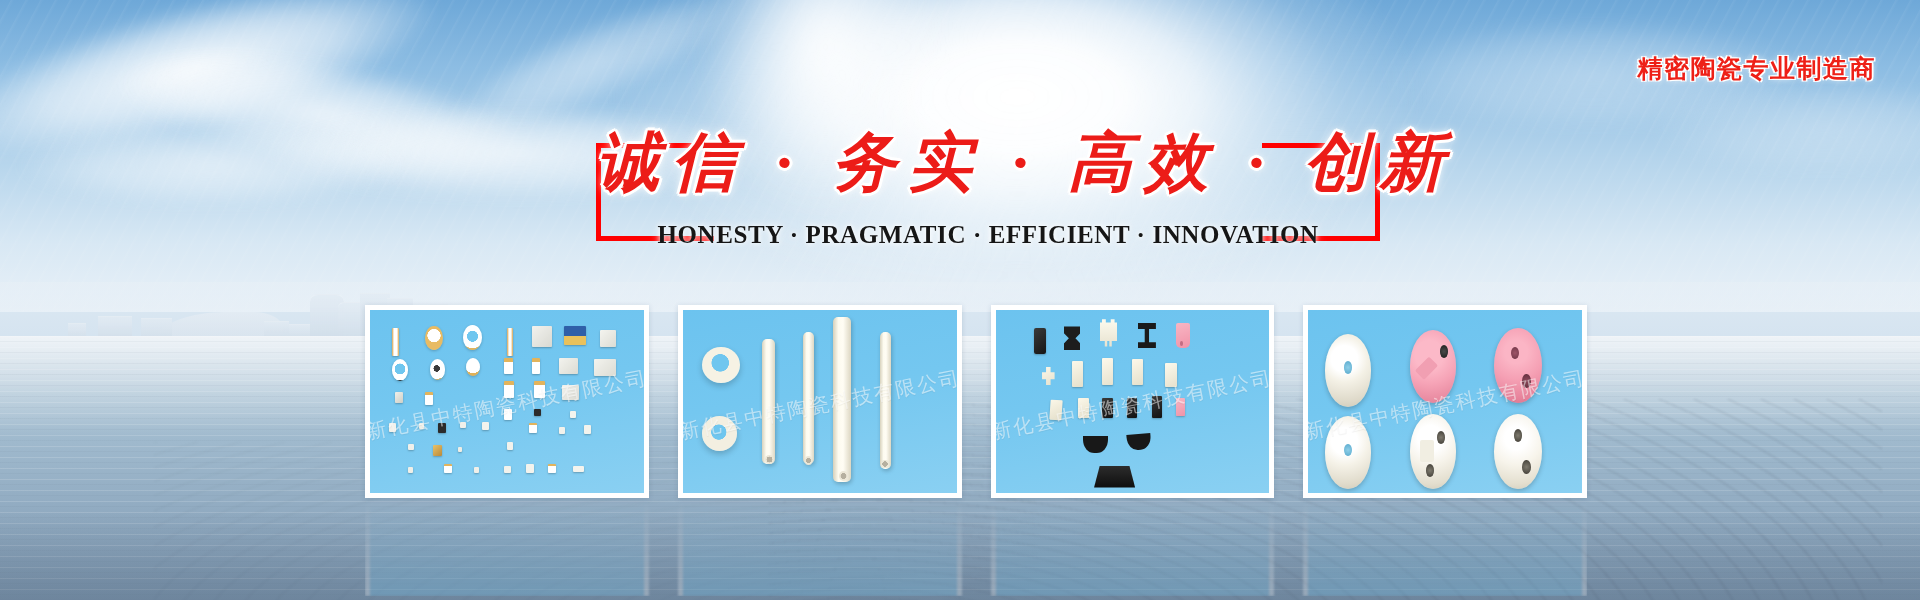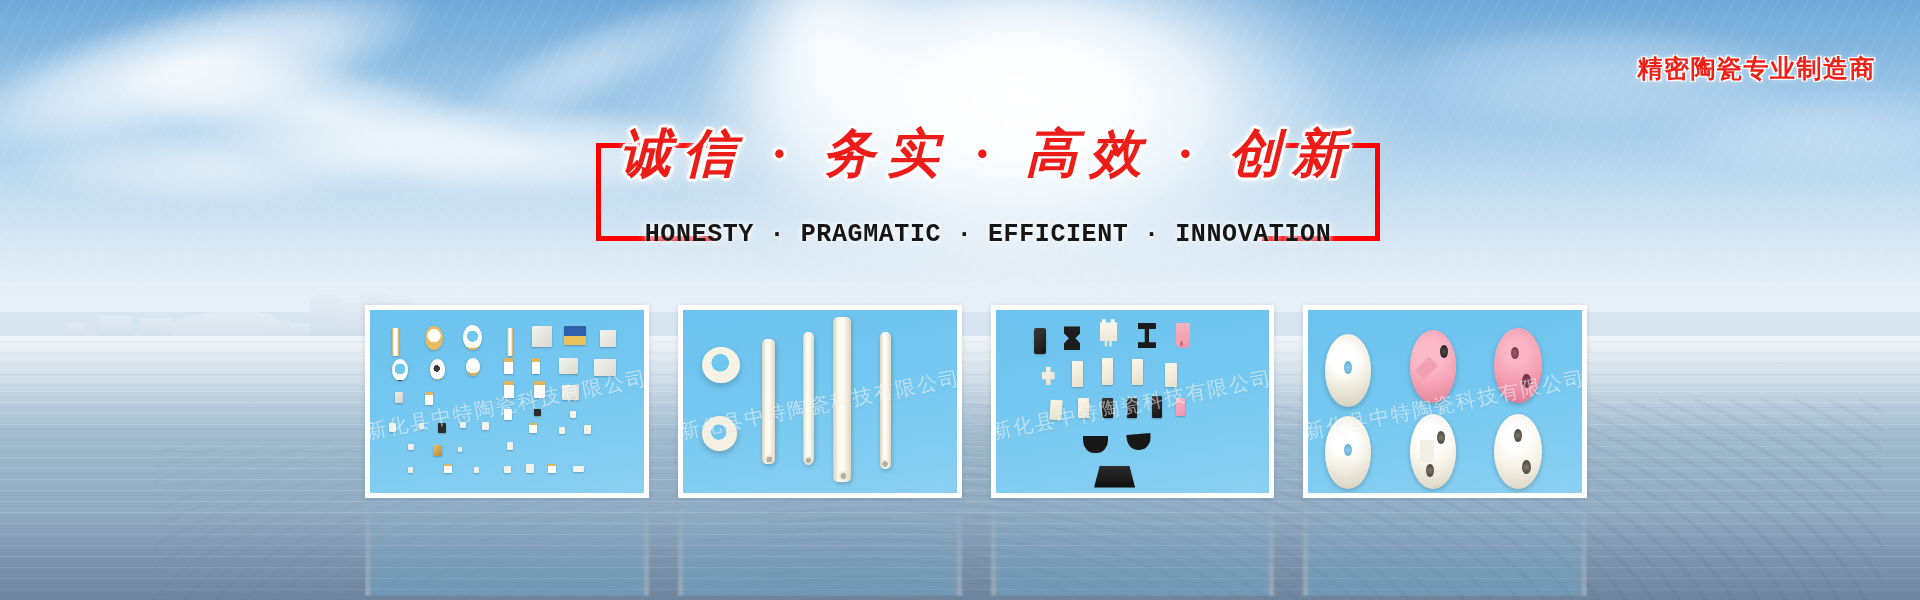--- a/index.html
+++ b/index.html
@@ -156,34 +156,34 @@
   .bracket .h.t { top:0; left:0; }
   .bracket .h.b { bottom:0; left:0; }
 
   .slogan-cn {
     position:absolute;
     left:0; right:0; top:-24px;
     text-align:center;
     font-family:"Liberation Serif", serif;
     font-style:italic;
     font-weight:700;
-    font-size:52px;
+    font-size:64px;
     letter-spacing:12px;
     color:#ec1c18;
     text-shadow:
       -2px -2px 0 #fff, 2px -2px 0 #fff, -2px 2px 0 #fff, 2px 2px 0 #fff,
       -3px 0 0 #fff, 3px 0 0 #fff, 0 -3px 0 #fff, 0 3px 0 #fff,
       0 0 7px #fff, 0 0 12px rgba(255,255,255,.9);
     white-space:nowrap;
   }
   .slogan-en {
     position:absolute;
     left:0; right:0; bottom:-8px;
     text-align:center;
-    font-family:Liberation Mono, monospace;
+    font-family:Liberation Serif, serif;
     font-weight:700;
     font-size:25px;
     letter-spacing:.6px;
     color:#161616;
     text-shadow:0 0 5px rgba(255,255,255,.95), 0 0 10px rgba(255,255,255,.8);
     white-space:nowrap;
   }
 
   
   .contact {

